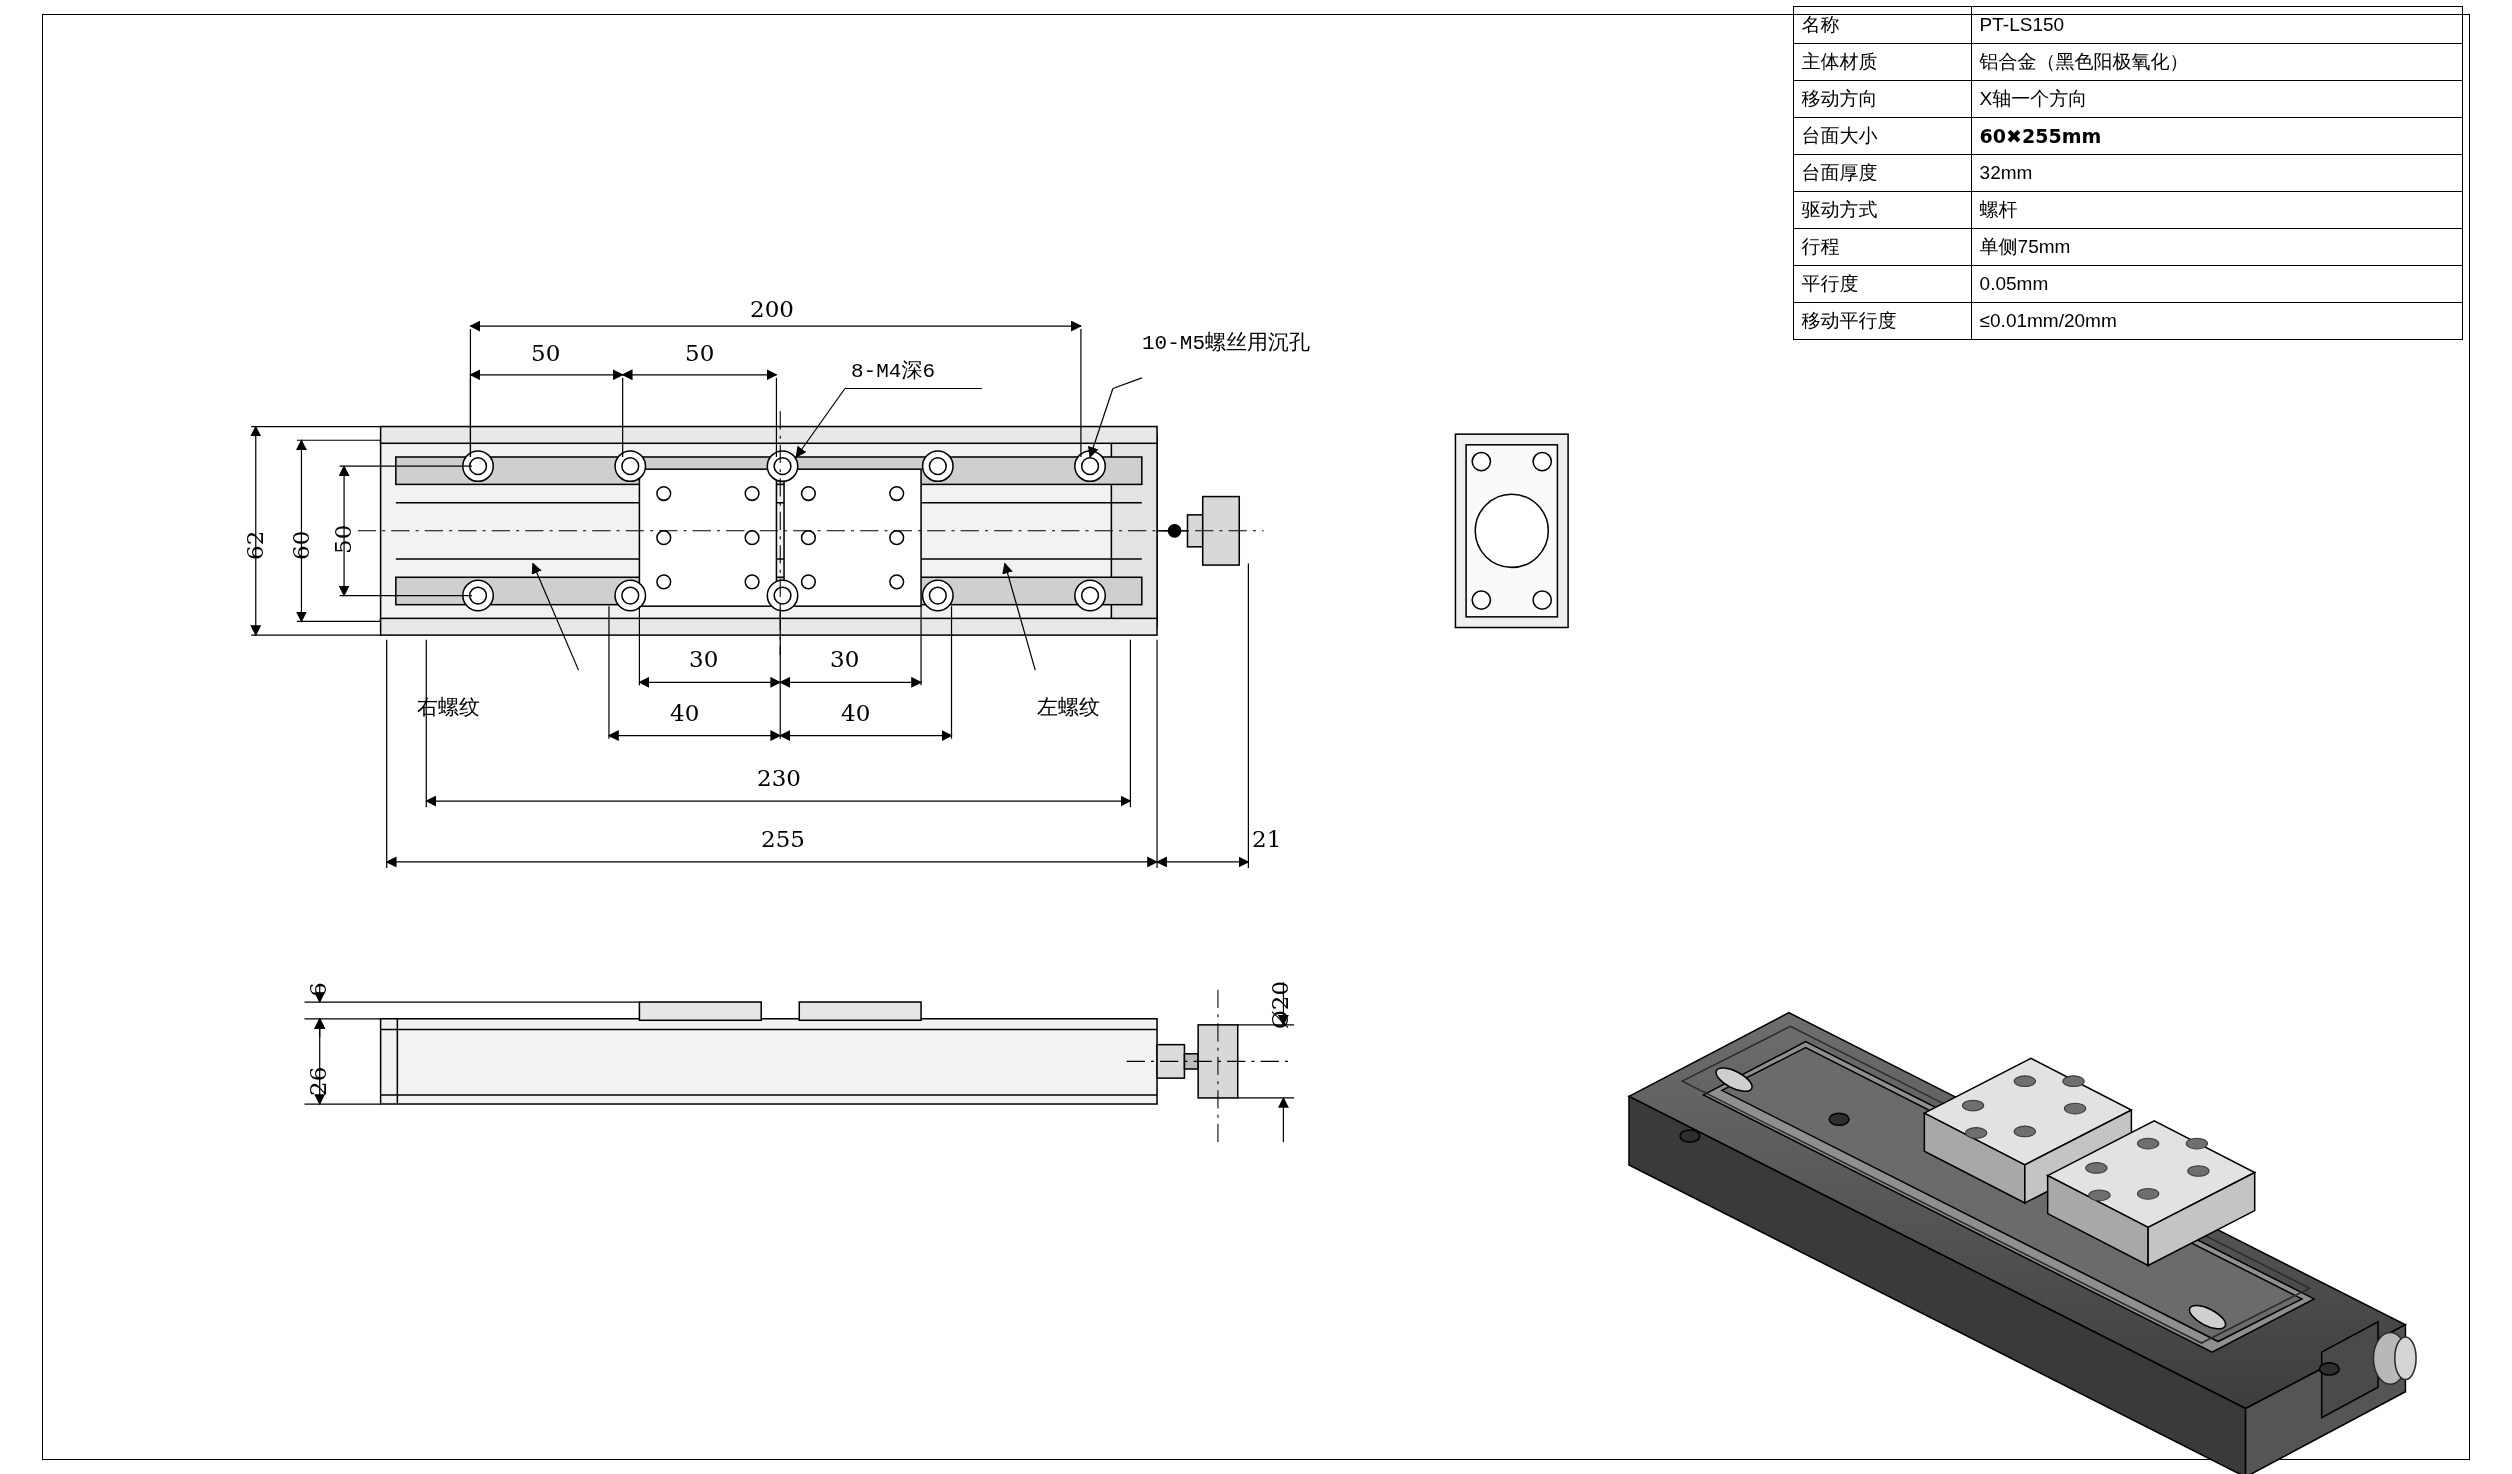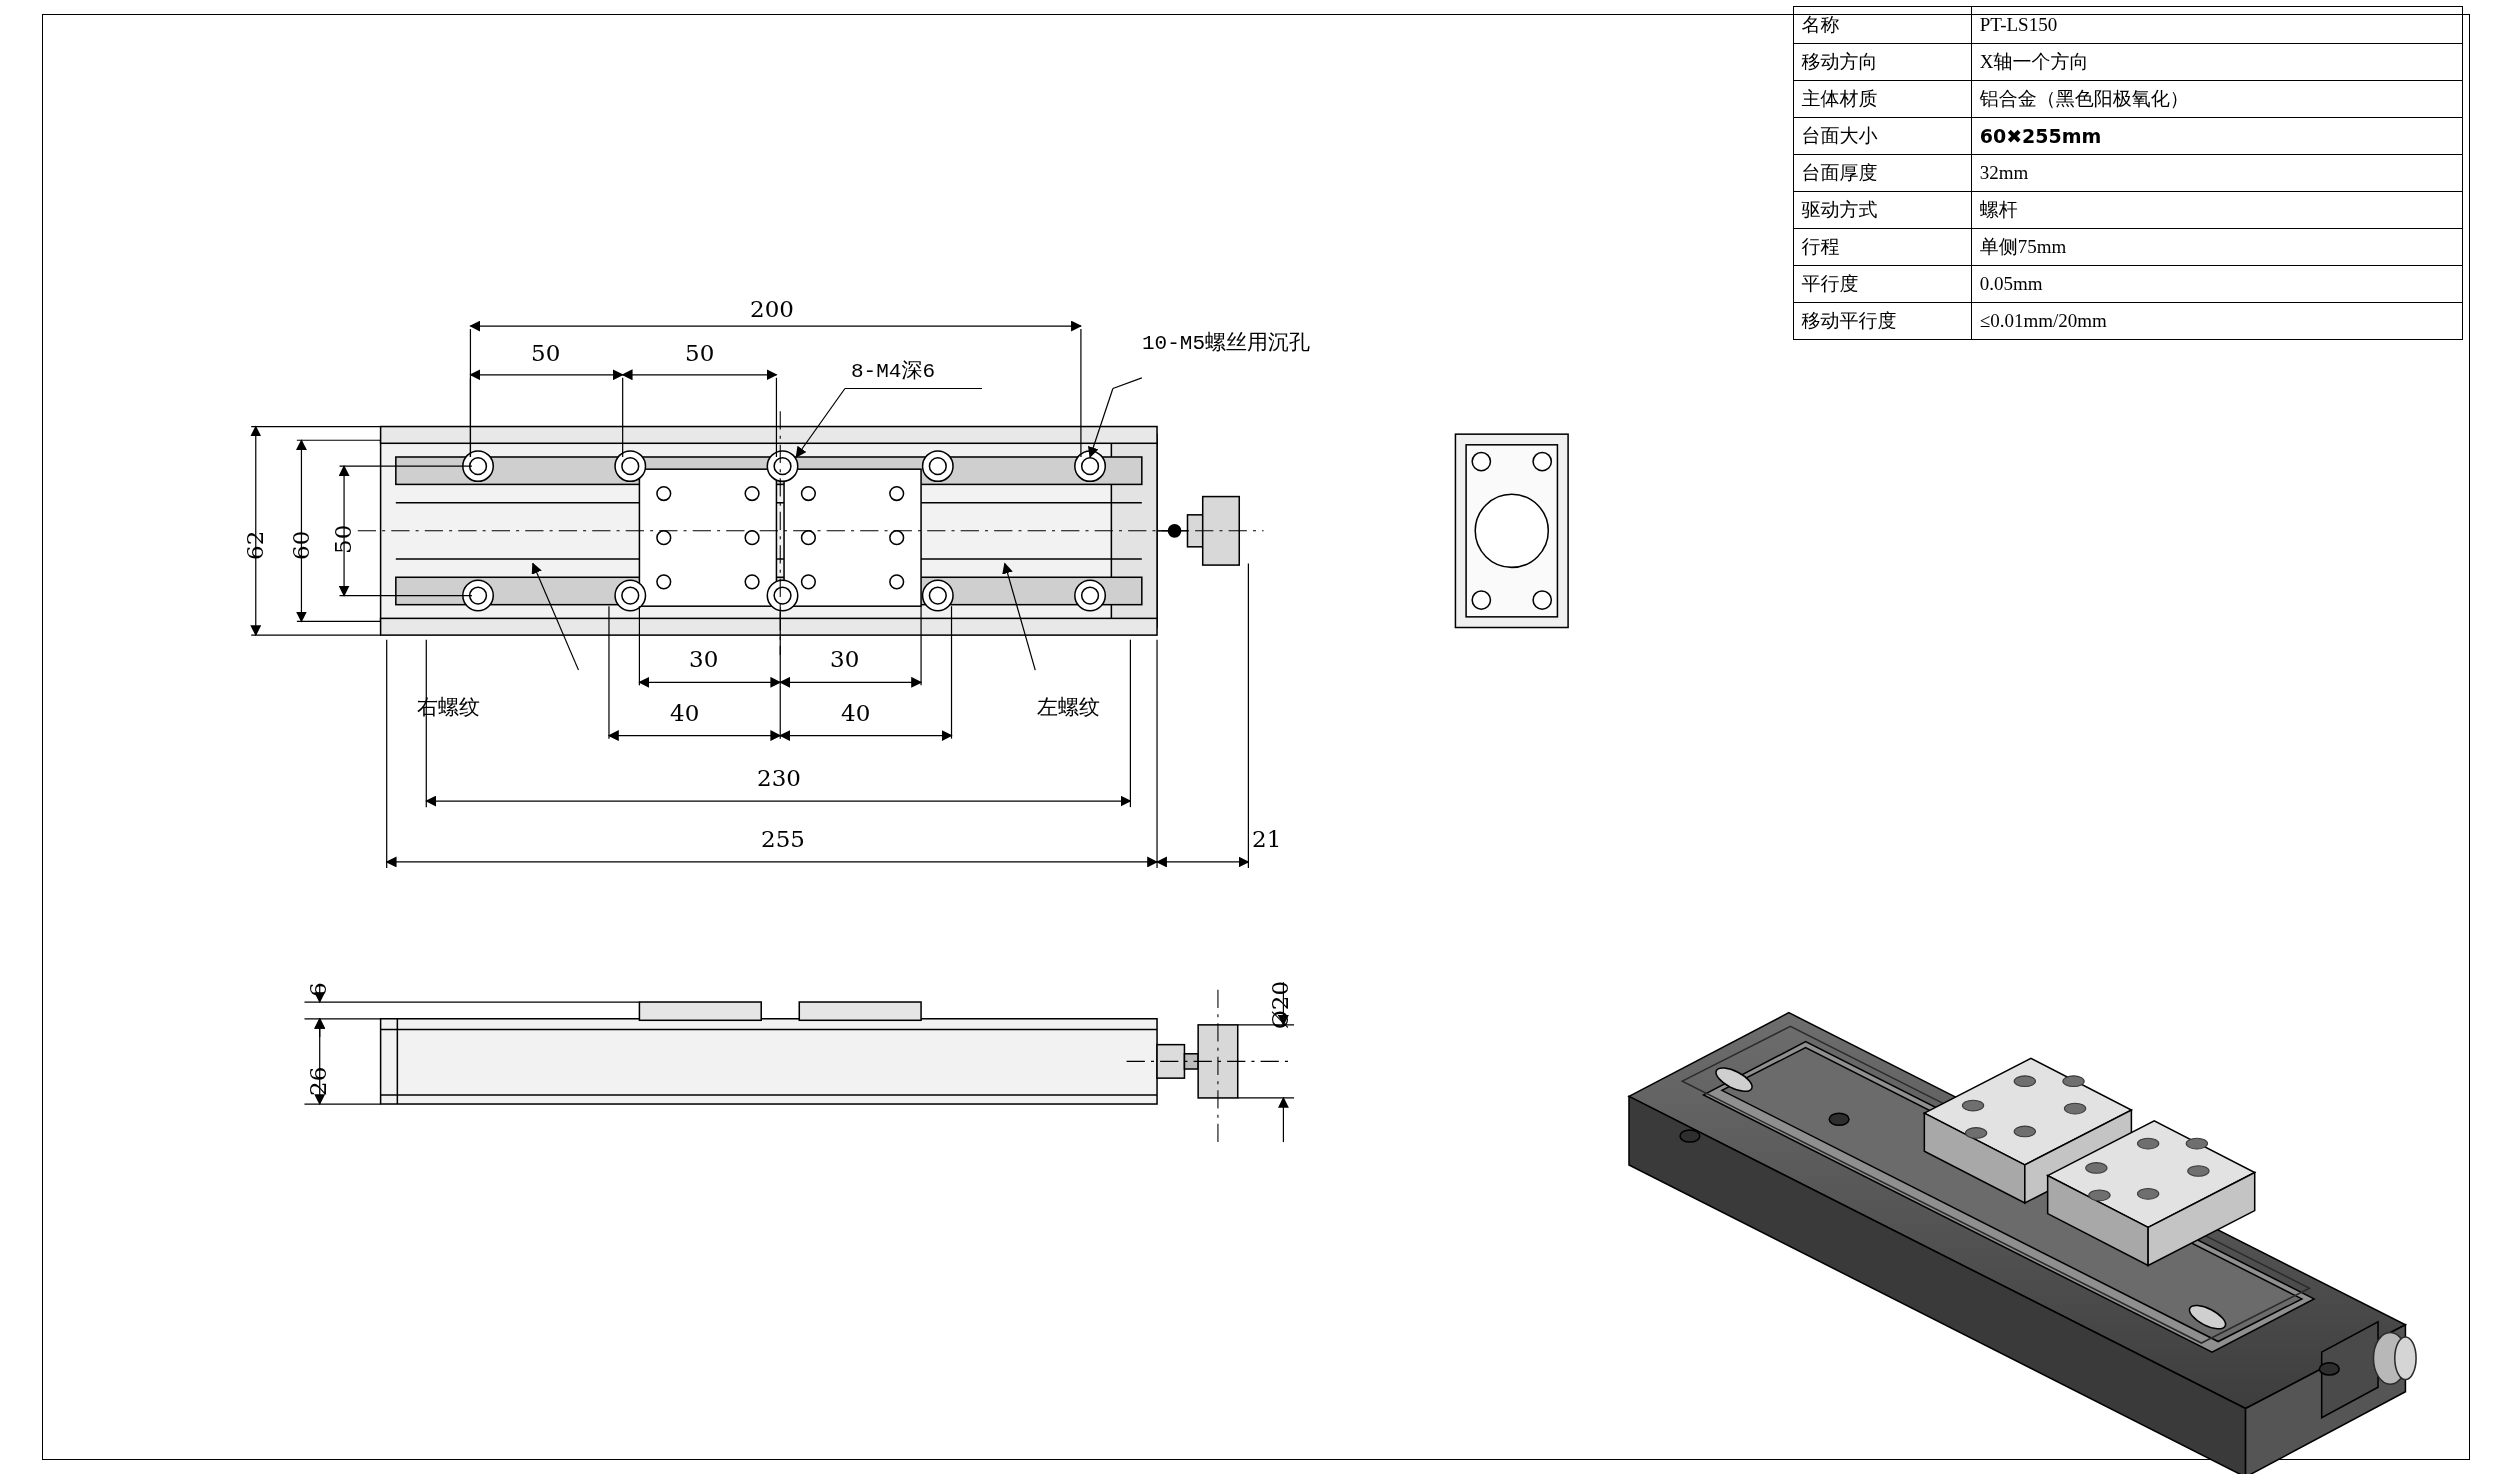--- a/index.html
+++ b/index.html
@@ -4,46 +4,46 @@
 <style>
   html,body{margin:0;padding:0;background:#ffffff;}
   body{width:2512px;height:1475px;position:relative;overflow:hidden;
        font-family:"Liberation Sans",sans-serif;color:#000;}
   .frame{position:absolute;left:42px;top:13.7px;width:2428px;height:1446px;border:1.5px solid #000;box-sizing:border-box;}
   
   .spec{position:absolute;left:1793px;top:6px;width:670px;border-collapse:collapse;}
   .spec td{border:0.8px solid #000;height:33px;padding:1.5px 7.6px;font-size:19px;
            font-family:"DejaVu Sans",sans-serif;vertical-align:middle;}
   .spec td.k{width:167px;font-family:Liberation Mono, monospace;}
-  .spec td.v{width:487px;font-family:Liberation Serif, serif;}
+  .spec td.v{width:487px;font-family:Liberation Sans, sans-serif;}
   .spec td.v.bold{font-family:"DejaVu Sans",sans-serif;font-weight:bold;}
   
   .canvas{position:absolute;left:0;top:0;width:2512px;height:1475px;pointer-events:none;}
   .lbl{position:absolute;font-family:"DejaVu Serif",serif;font-size:23px;white-space:nowrap;}
   .lbl.cn{font-family:Liberation Mono, monospace;font-size:21px;}
   .lbl.rot{transform:rotate(-90deg);transform-origin:left top;}
 </style>
 </head>
 <body>
 
 <div class="frame"></div>
 
 <table class="spec">
   <tbody>
     <tr>
         <td class="k">名称</td>
         <td class="v">PT-LS150</td>
       </tr>
     <tr>
+        <td class="k">主体材质</td>
+        <td class="v">铝合金（黑色阳极氧化）</td>
+      </tr>
+    <tr>
         <td class="k">移动方向</td>
         <td class="v">X轴一个方向</td>
-      </tr>
-    <tr>
-        <td class="k">主体材质</td>
-        <td class="v">铝合金（黑色阳极氧化）</td>
       </tr>
     <tr>
         <td class="k">台面大小</td>
         <td class="v bold">60✖255mm</td>
       </tr>
     <tr>
         <td class="k">台面厚度</td>
         <td class="v">32mm</td>
       </tr>
     <tr>

